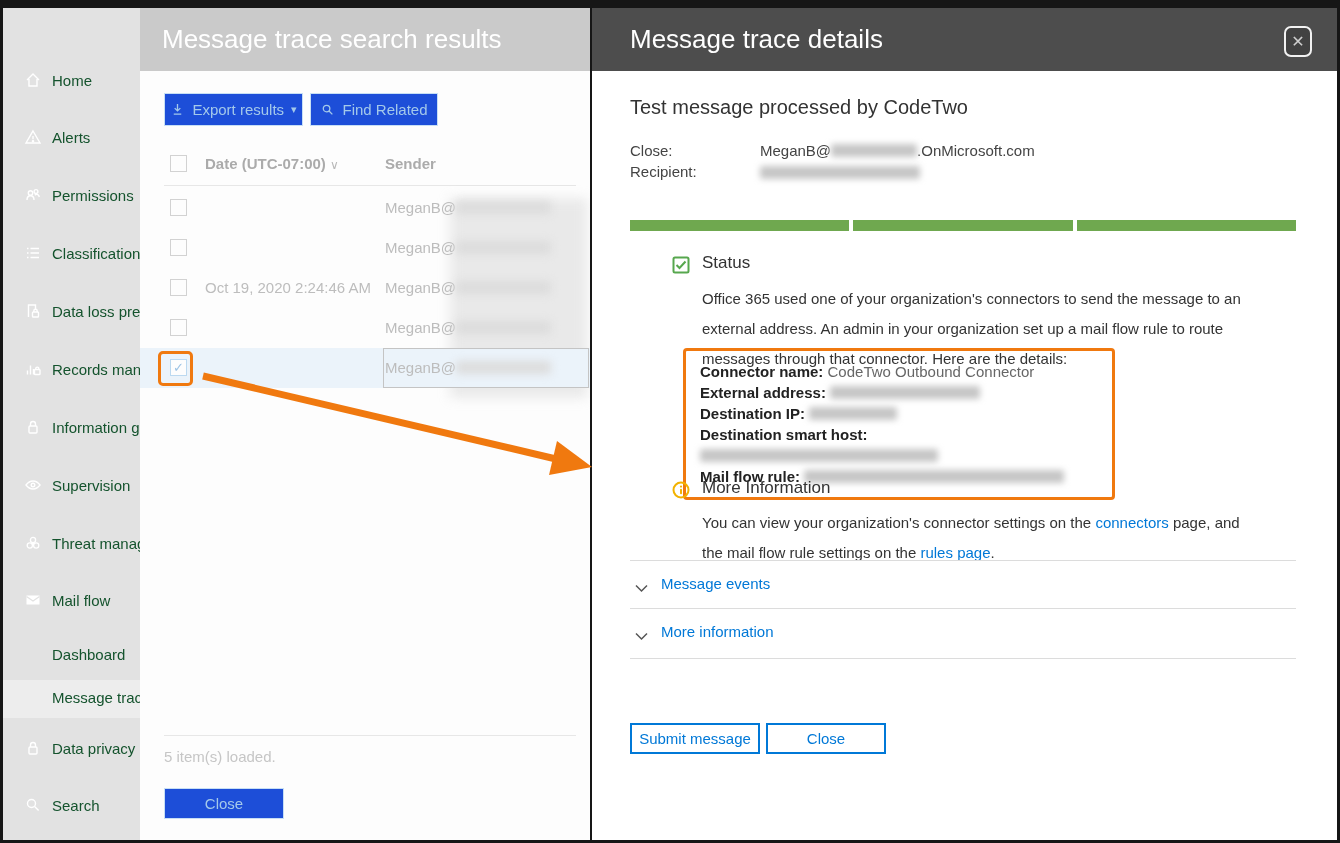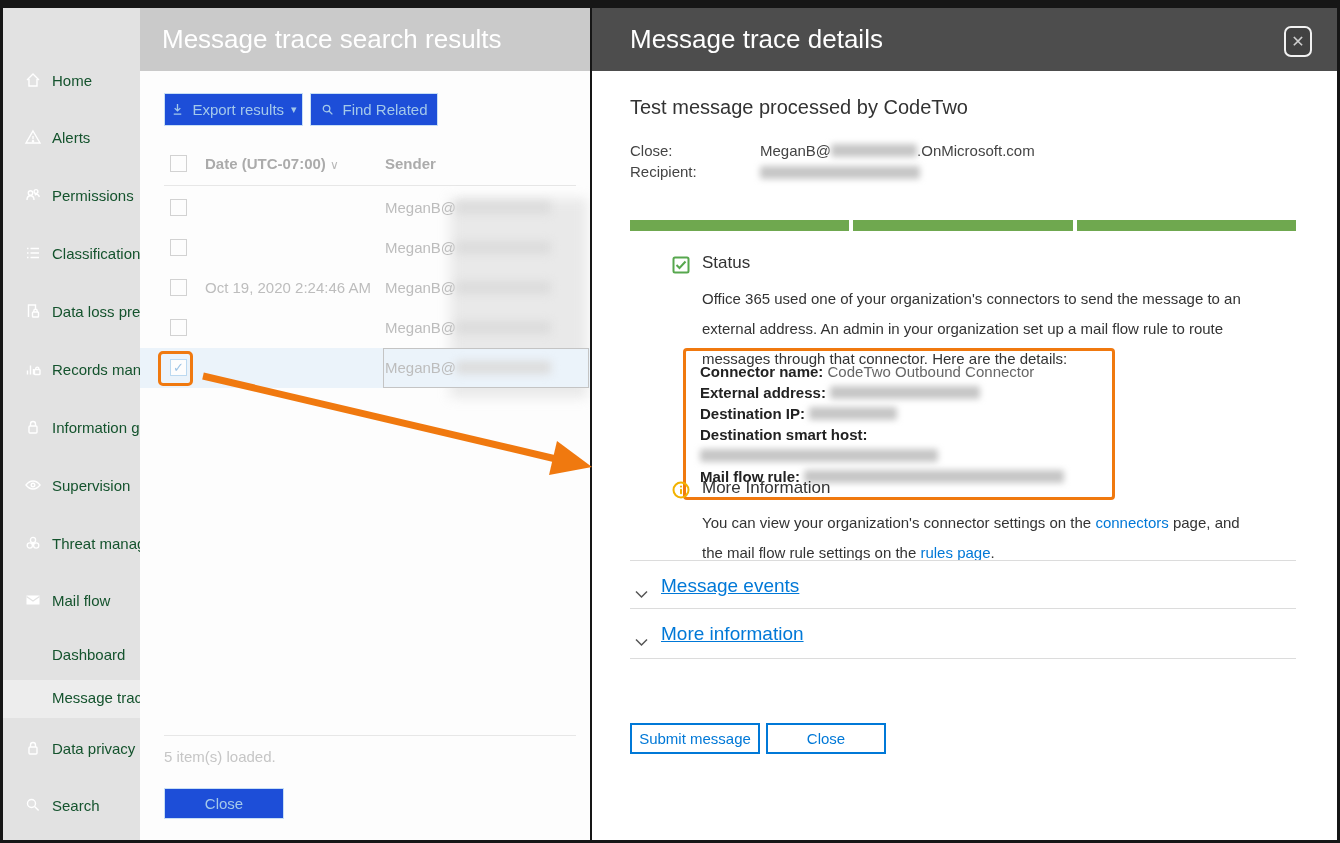--- a/index.html
+++ b/index.html
@@ -47,21 +47,21 @@
   .stage-row span:nth-child(3){text-align:right;}
   .pbar{position:absolute;left:38px;top:212px;width:666px;height:11px;display:flex;gap:4px;}
   .pseg{flex:1;background:#6fa84f;}
   .sect-head{position:absolute;font-size:17px;color:#333;}
   .sect-body{position:absolute;left:110px;width:562px;font-size:15px;line-height:30px;color:#333;}
   .obox{position:absolute;left:91px;top:340px;width:432px;border:3px solid #f0790f;border-radius:4px;padding:10px 14px;box-sizing:border-box;font-size:15px;line-height:21px;color:#222;}
   .obox b{font-weight:700;color:#222;}
   .obox .dval{color:#666;}
   .ilink{color:#0078d7;text-decoration:none;cursor:pointer;}
   .d-div{position:absolute;left:38px;width:666px;height:1px;background:#dcdcdc;}
-  .collap{position:absolute;left:43px;display:flex;align-items:center;gap:13px;font-size:19px;color:#0078d7;cursor:pointer;text-decoration:underline;}
+  .collap{position:absolute;left:43px;display:flex;align-items:center;gap:13px;font-size:15px;color:#0078d7;cursor:pointer;}
   .chev{width:13px;height:9px;}
   .blue-btn{position:absolute;height:31px;border:2px solid #0078d7;color:#0078d7;background:#fff;font-size:15px;display:flex;align-items:center;justify-content:center;box-sizing:border-box;cursor:pointer;}
   .status-icon,.info-icon{position:absolute;width:18px;height:18px;}
   .overlay-svg{position:absolute;left:0;top:0;width:1340px;height:843px;pointer-events:none;}
 </style>
 </head>
 <body>
 
 <div class="page">
 <div class="screen">

